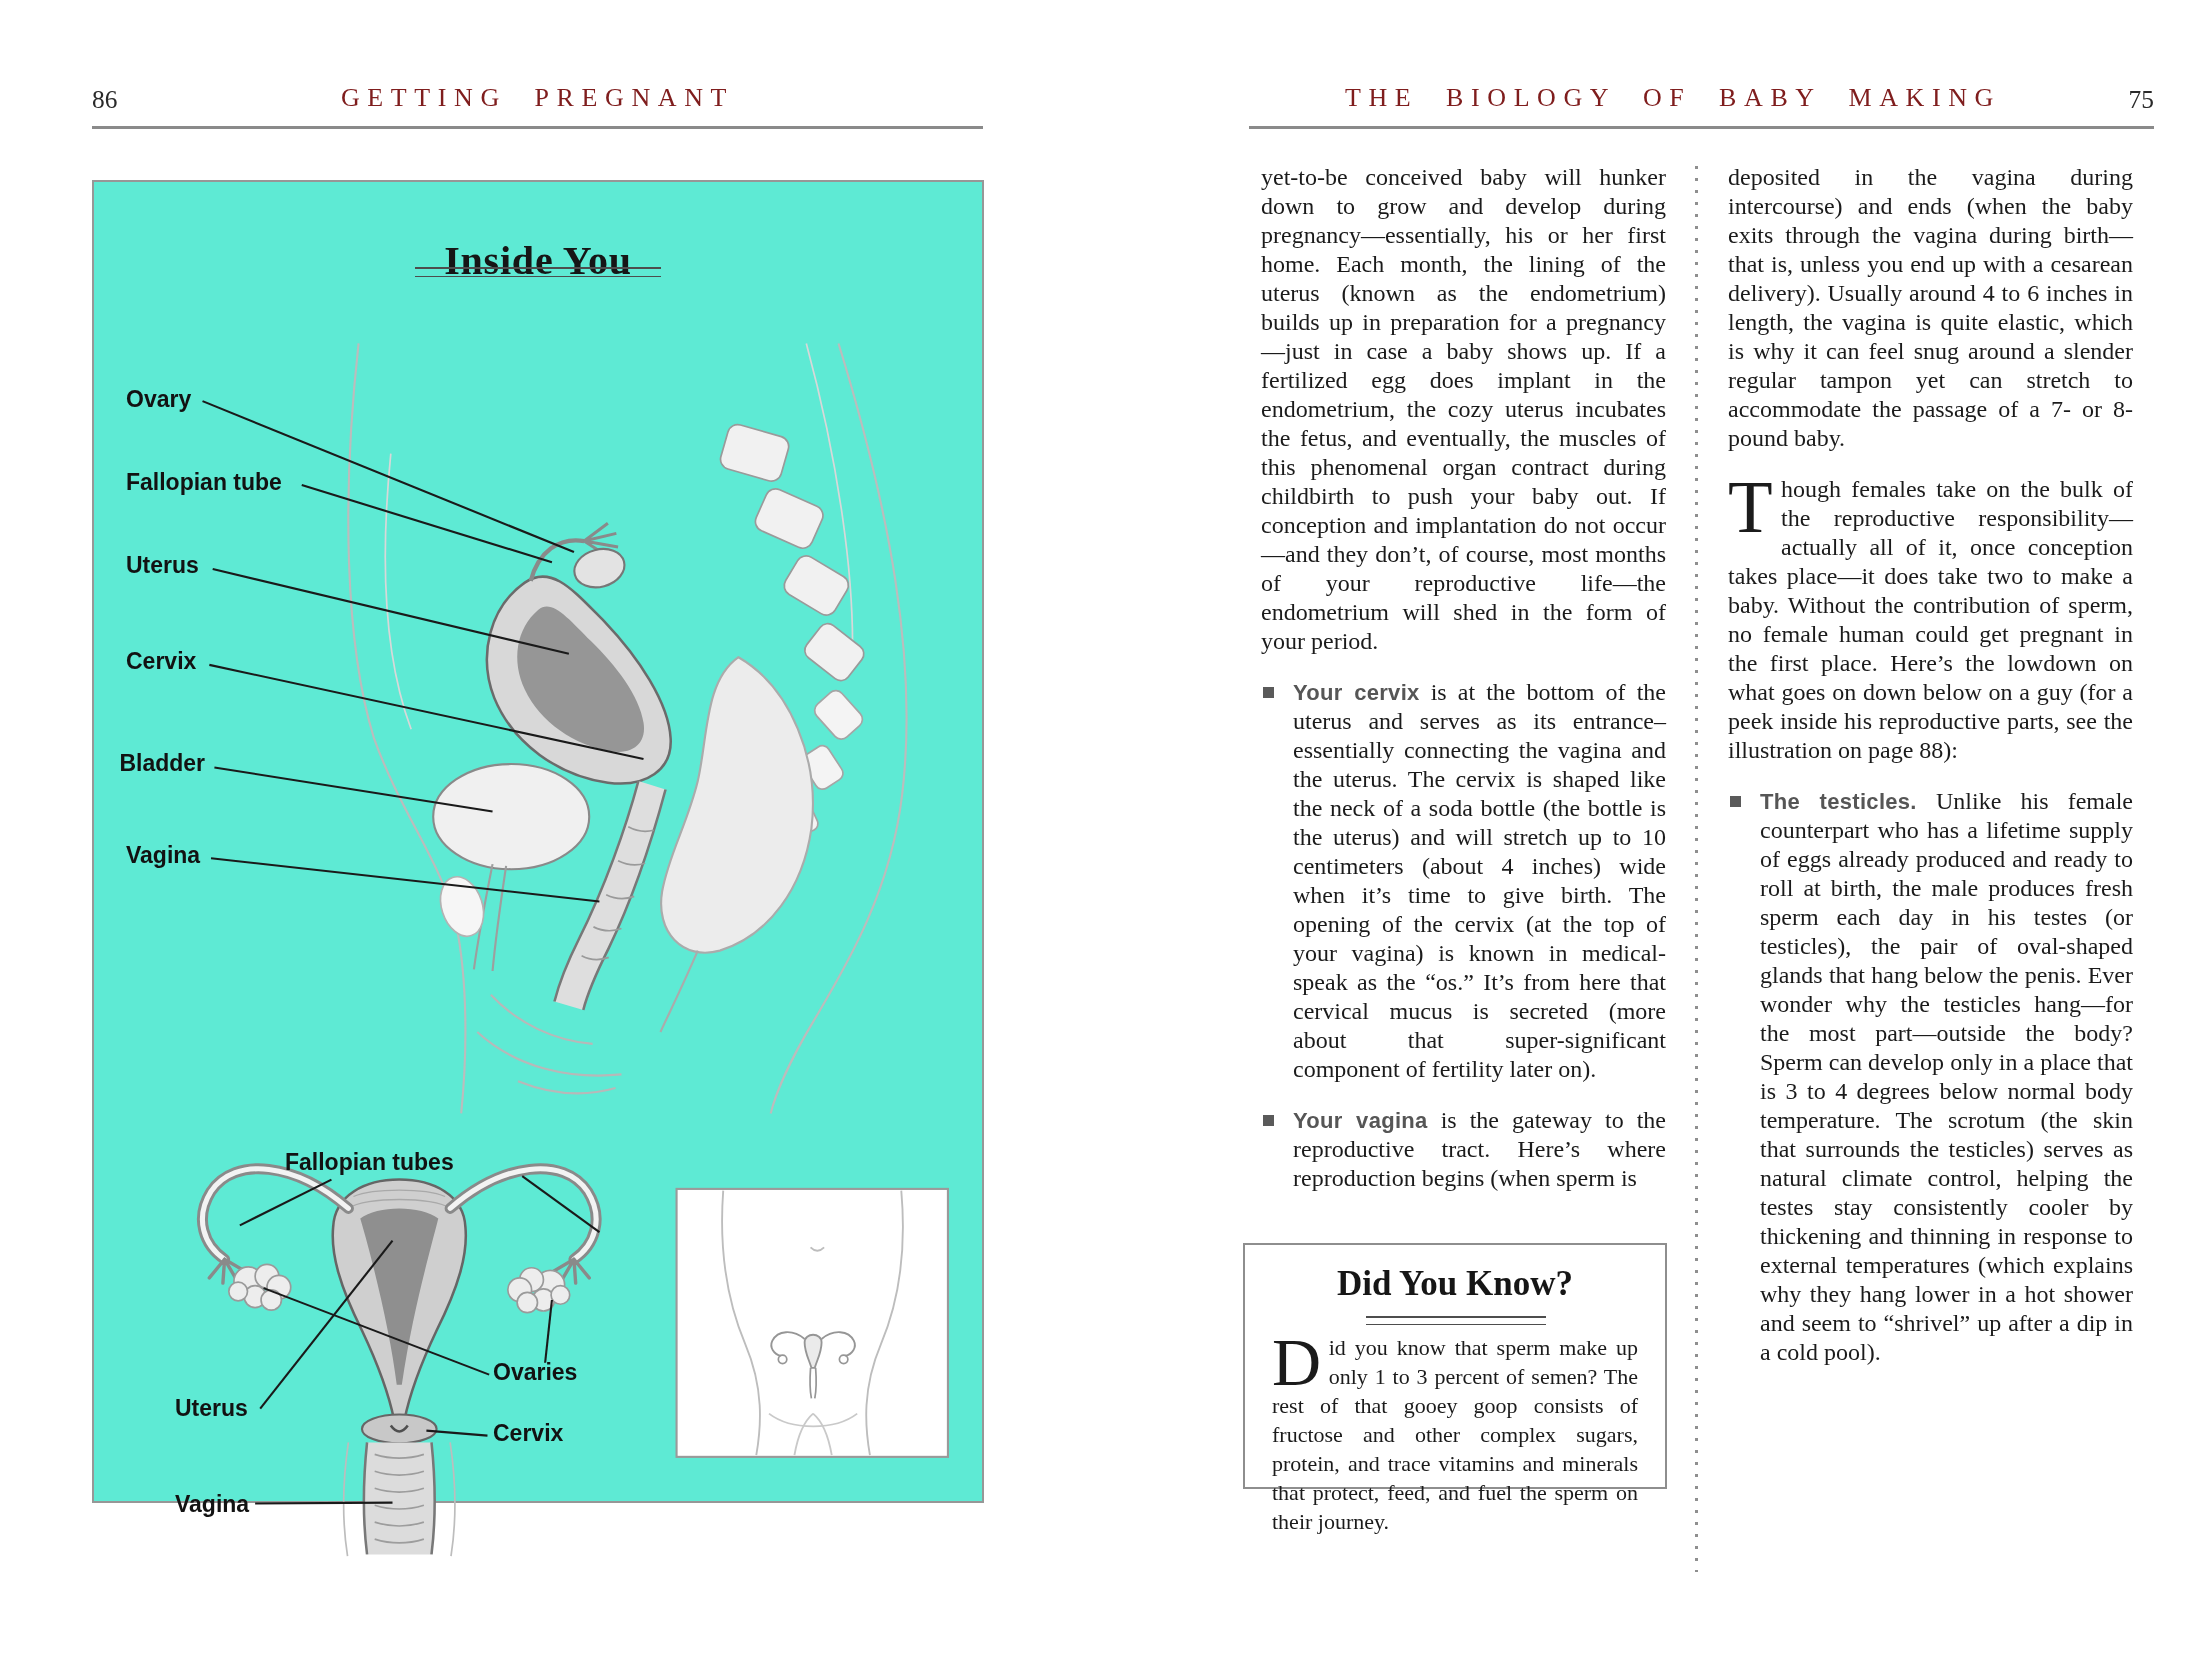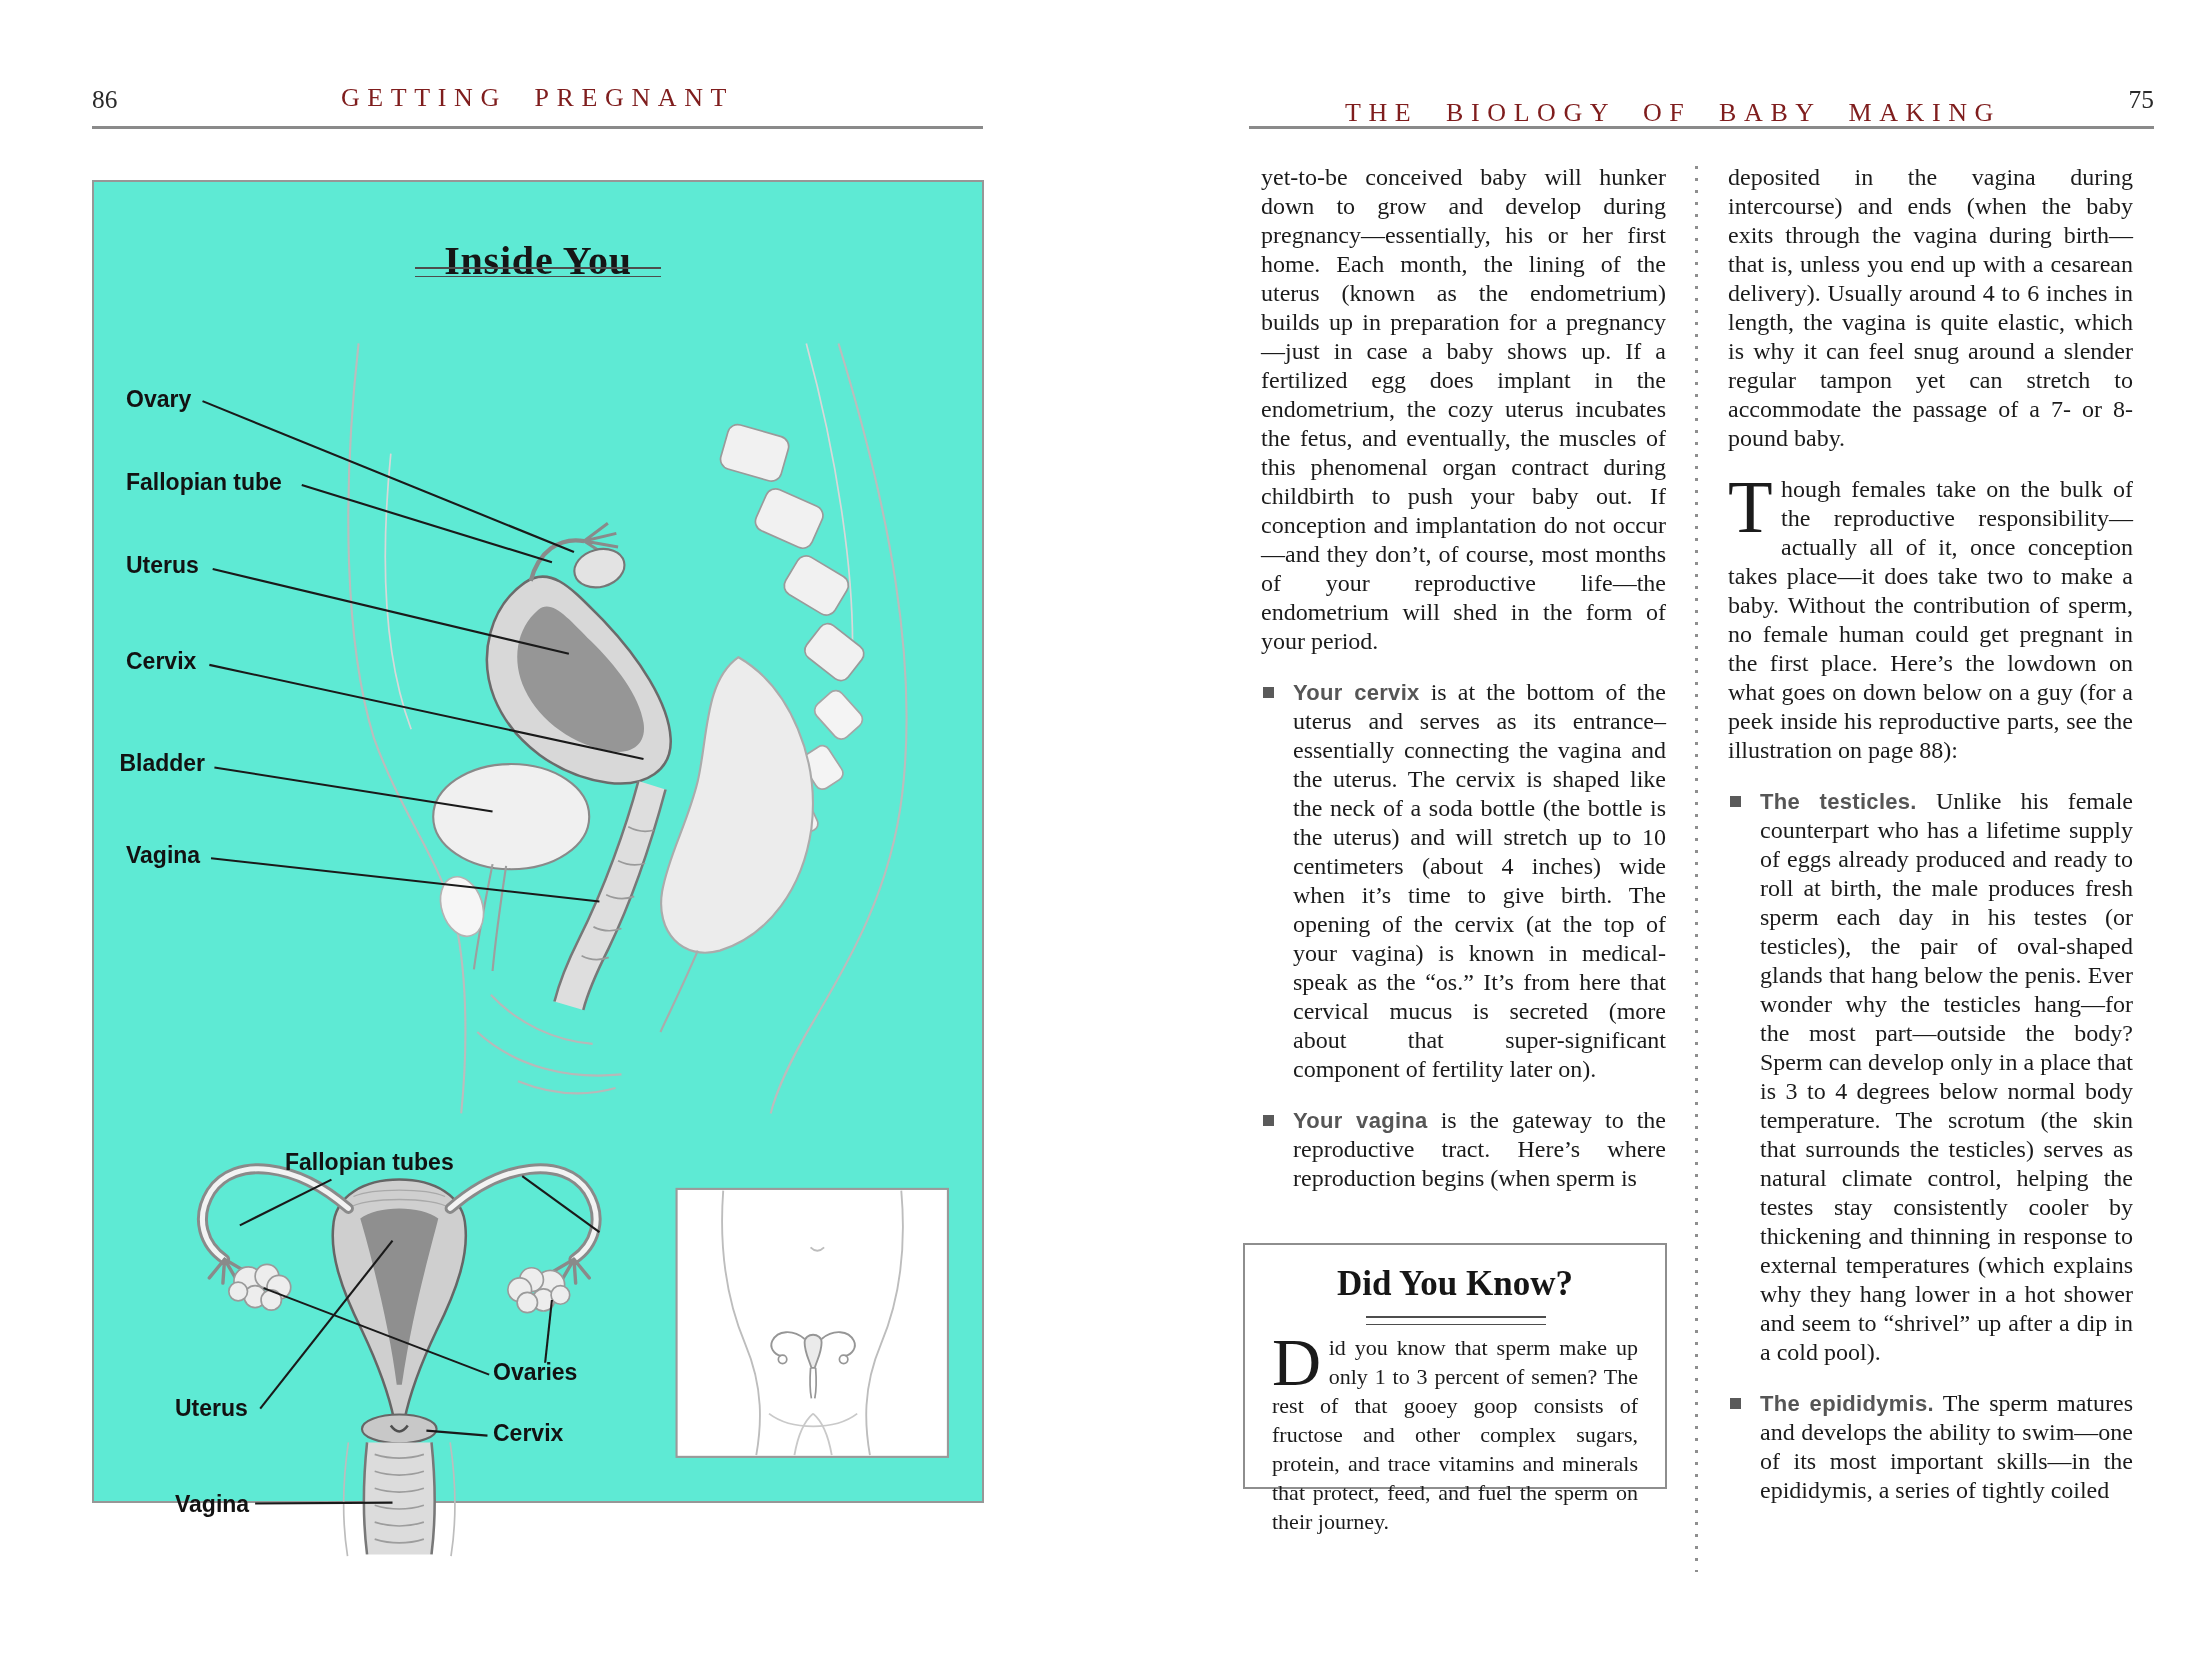--- a/index.html
+++ b/index.html
@@ -50,21 +50,21 @@
 </style>
 </head>
 <body>
 
 <div class="sheet">
 
   <div class="folio" style="left:92px;top:85px;">86</div>
   <div class="running-head" style="left:92px;top:83px;width:891px;">GETTING PREGNANT</div>
   <div class="head-rule" style="left:92px;top:126px;width:891px;"></div>
 
-  <div class="running-head" style="left:1249px;top:98px;width:848px;">THE BIOLOGY OF BABY MAKING</div>
+  <div class="running-head" style="left:1249px;top:83px;width:848px;">THE BIOLOGY OF BABY MAKING</div>
   <div class="folio" style="left:2082px;top:85px;width:72px;text-align:right;">75</div>
   <div class="head-rule" style="left:1249px;top:126px;width:905px;"></div>
 
   <section class="figure-box">
     <h2 class="fig-title">Inside You</h2>
     <div class="double-rule fig-title-rule"></div>
 
     <svg class="figure-canvas" viewBox="0 0 1046 1682">
 
       <g>
@@ -192,17 +192,16 @@
   <div class="dyk-box">
     <h3 class="dyk-title">Did You Know?</h3>
     <div class="double-rule dyk-rule"></div>
     <p class="dyk-text"><span class="dyk-drop">D</span><span>id you know that sperm make up only 1 to 3 percent of semen? The rest of that gooey goop consists of fructose and other complex sugars, protein, and trace vitamins and minerals that protect, feed, and fuel the sperm on their journey.</span></p>
   </div>
 
   <div class="text-col col-2">
     <p>deposited in the vagina during intercourse) and ends (when the baby exits through the vagina during birth—that is, unless you end up with a cesarean delivery). Usually around 4 to 6 inches in length, the vagina is quite elastic, which is why it can feel snug around a slender regular tampon yet can stretch to accommodate the passage of a 7- or 8-pound baby.</p>
     <p><span class="dropcap">T</span><span>hough females take on the bulk of the reproductive responsibility—actually all of it, once conception takes place—it does take two to make a baby. Without the contribution of sperm, no female human could get pregnant in the first place. Here’s the lowdown on what goes on down below on a guy (for a peek inside his reproductive parts, see the illustration on page 88):</span></p>
     <p class="bullet"><span class="sq"></span><span class="lead-in">The testicles.</span><span> Unlike his female counterpart who has a lifetime supply of eggs already produced and ready to roll at birth, the male produces fresh sperm each day in his testes (or testicles), the pair of oval-shaped glands that hang below the penis. Ever wonder why the testicles hang—for the most part—outside the body? Sperm can develop only in a place that is 3 to 4 degrees below normal body temperature. The scrotum (the skin that surrounds the testicles) serves as natural climate control, helping the testes stay consistently cooler by thickening and thinning in response to external temperatures (which explains why they hang lower in a hot shower and seem to “shrivel” up after a dip in a cold pool).</span></p>
-    <p class="bullet"><span class="sq"></span><span class="lead-in">The epididymis.</span><span> The sperm matures and develops the ability to swim—one of its most important skills—in the epididymis, a series of tightly coiled</span></p>
   </div>
 
 </div>
 
 
 </body></html>

